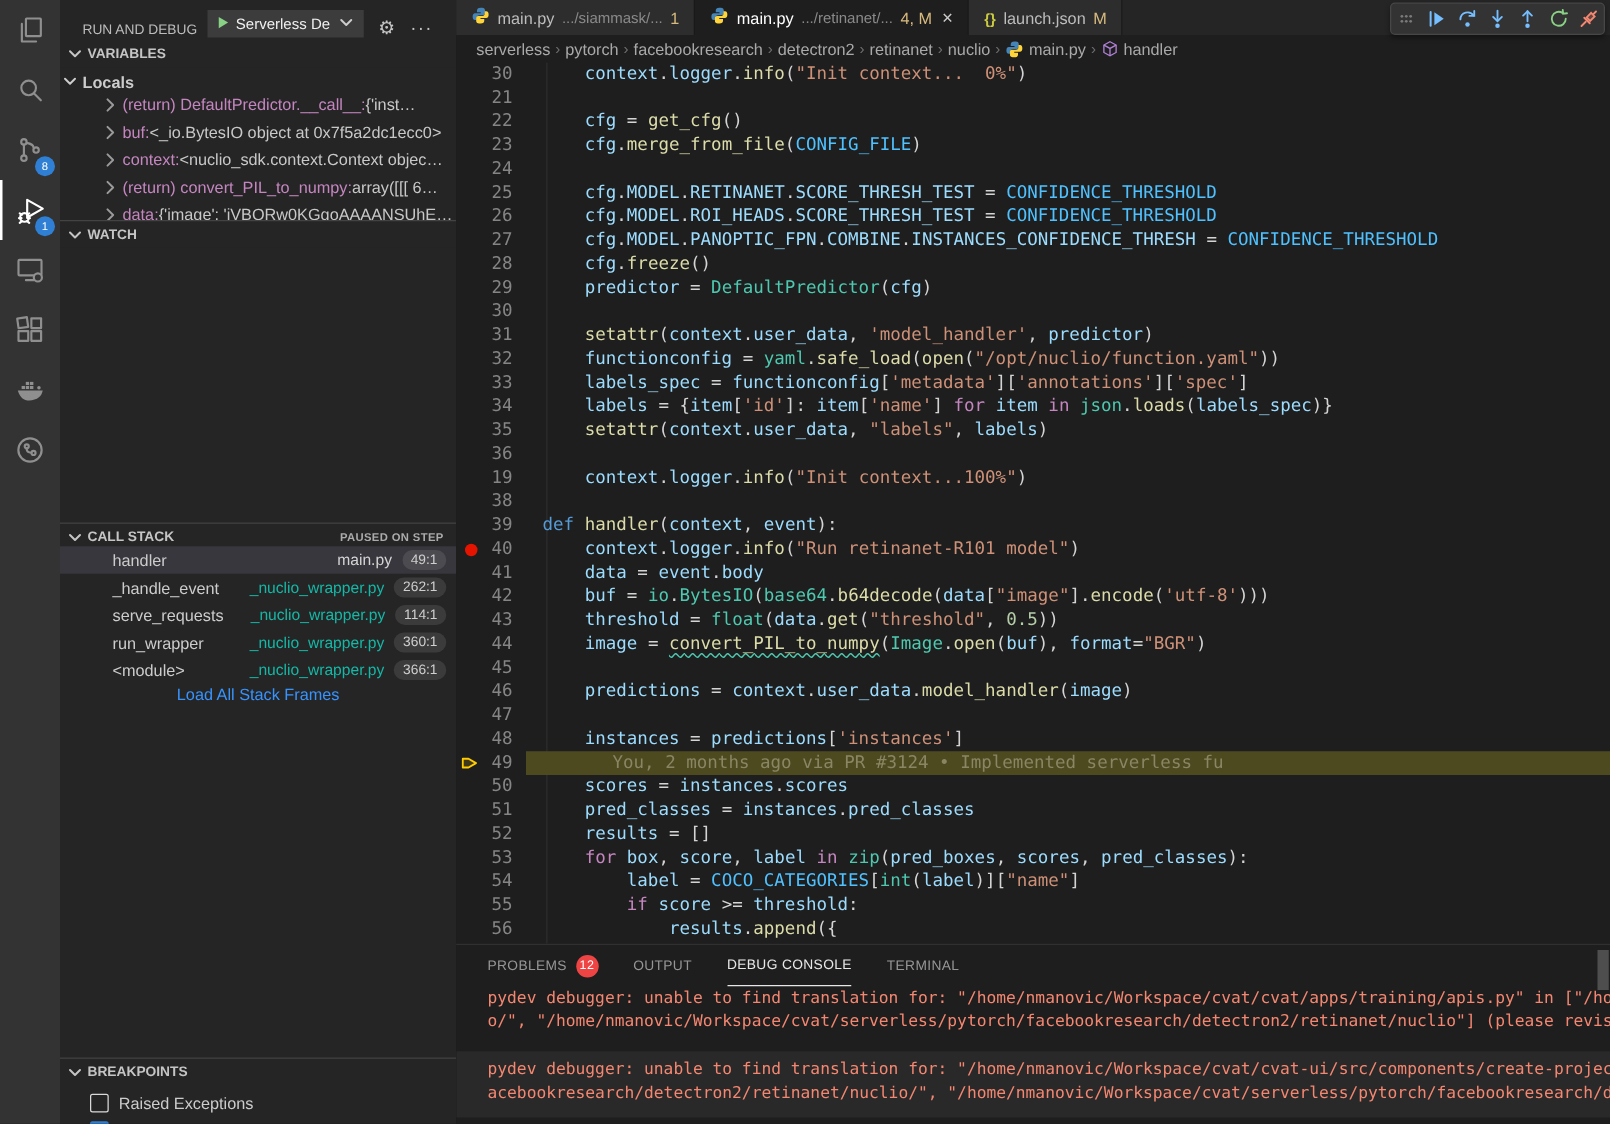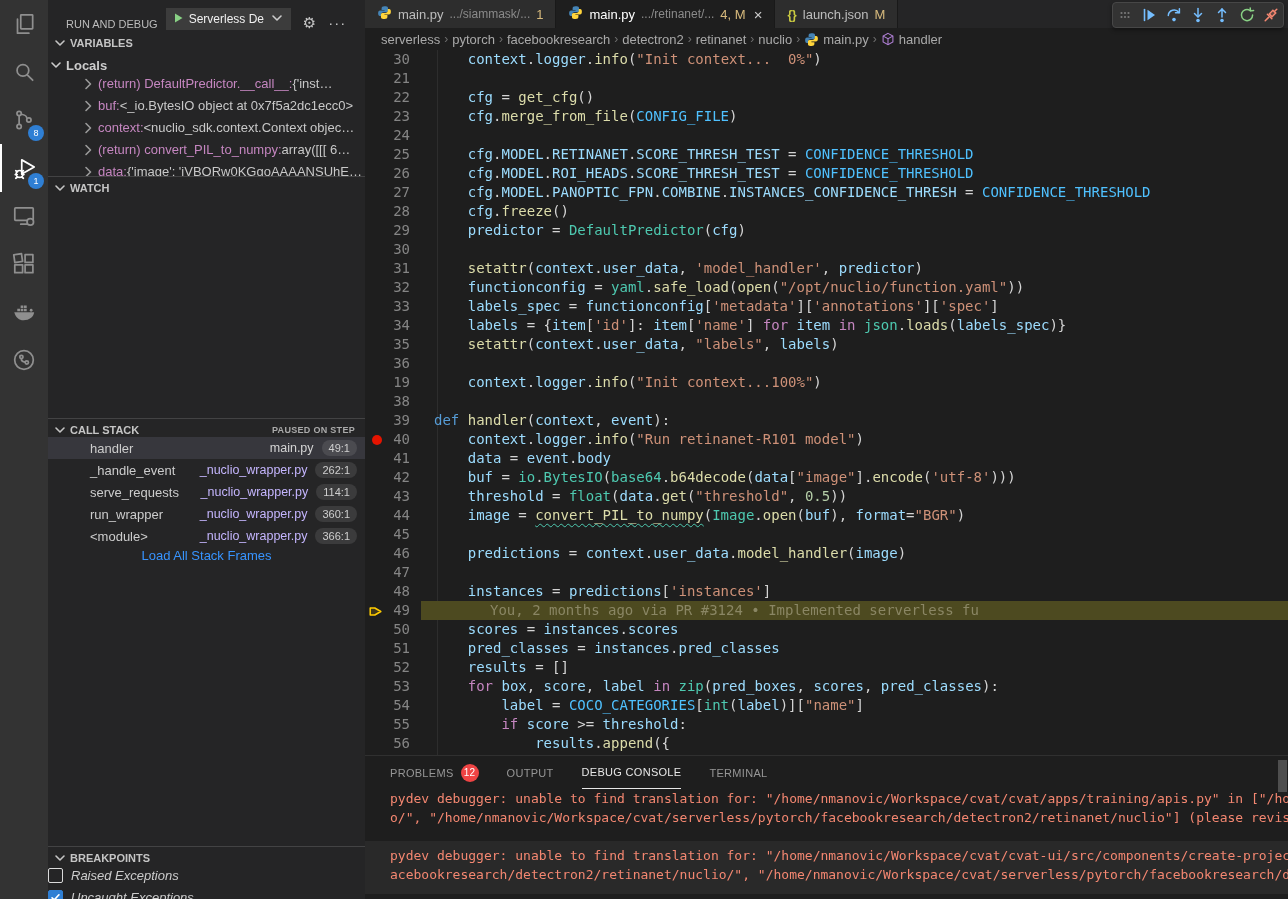--- a/index.html
+++ b/index.html
@@ -29,26 +29,26 @@
   .var-rows { position:absolute; left:0; right:0; top:76px; height:100px; overflow:hidden; }
   .tree-row { height:22px; display:flex; align-items:flex-start; padding-left:32px; white-space:nowrap; overflow:hidden; cursor:pointer; }
   .tree-row .chev { margin-right:2px; flex:none; display:flex; }
   .vname { color:#c586c0; }
   .vval { color:#c8c8c8; }
   .locals-row { position:absolute; top:54px; left:0; right:0; height:22px; display:flex; align-items:center; padding-left:0; font-weight:bold; }
   .cs-rows { position:absolute; top:437px; left:0; right:0; }
   .cs-row { height:22px; display:flex; align-items:center; padding:0 8px 0 42px; cursor:pointer; }
   .cs-row.sel { background:#37373d; }
   .cs-fn { color:#cccccc; white-space:nowrap; }
-  .cs-file { margin-left:auto; color:#c4b5fd; font-size:12.5px; white-space:nowrap; }
+  .cs-file { margin-left:auto; color:#14b8a6; font-size:12.5px; white-space:nowrap; }
   .cs-row.sel .cs-file { color:#d4d4d4; }
   .cs-pill { margin-left:8px; background:rgba(255,255,255,0.10); border-radius:9px; padding:0 7px; height:16px; line-height:16px; font-size:11px; color:#cfcfcf; flex:none; }
   .load-link { position:absolute; top:548px; left:0; right:0; text-align:center; color:#3794ff; cursor:pointer; }
   .bp-rows { position:absolute; top:868px; left:0; right:0; }
-  .bp-row { height:22px; display:flex; align-items:flex-start; gap:8px; cursor:pointer;font-style:italic; }
+  .bp-row { height:22px; display:flex; align-items:flex-end; padding-left:24px; gap:8px; cursor:pointer; }
   .cb { width:15px; height:15px; border:1.5px solid #dadada; border-radius:2px; flex:none; background:transparent; }
   .cb.checked { background:#2f7fd4; border-color:#2f7fd4; display:flex; align-items:center; justify-content:center; }
 
   
   .editor-area { position:absolute; left:365px; top:0; width:923px; height:899px; background:#1e1e1e; }
   .tabbar { position:absolute; top:0; left:0; right:0; height:28px; background:#252526; display:flex; }
   .tab { display:flex; align-items:center; gap:6px; padding:0 12px; height:28px; background:#2d2d2d; border-right:1px solid #191919; cursor:pointer; font-size:13px; white-space:nowrap; }
   .tab.active { background:#1e1e1e; }
   .tab .t-title { color:#bdbdbd; }
   .tab.active .t-title { color:#ffffff; }

